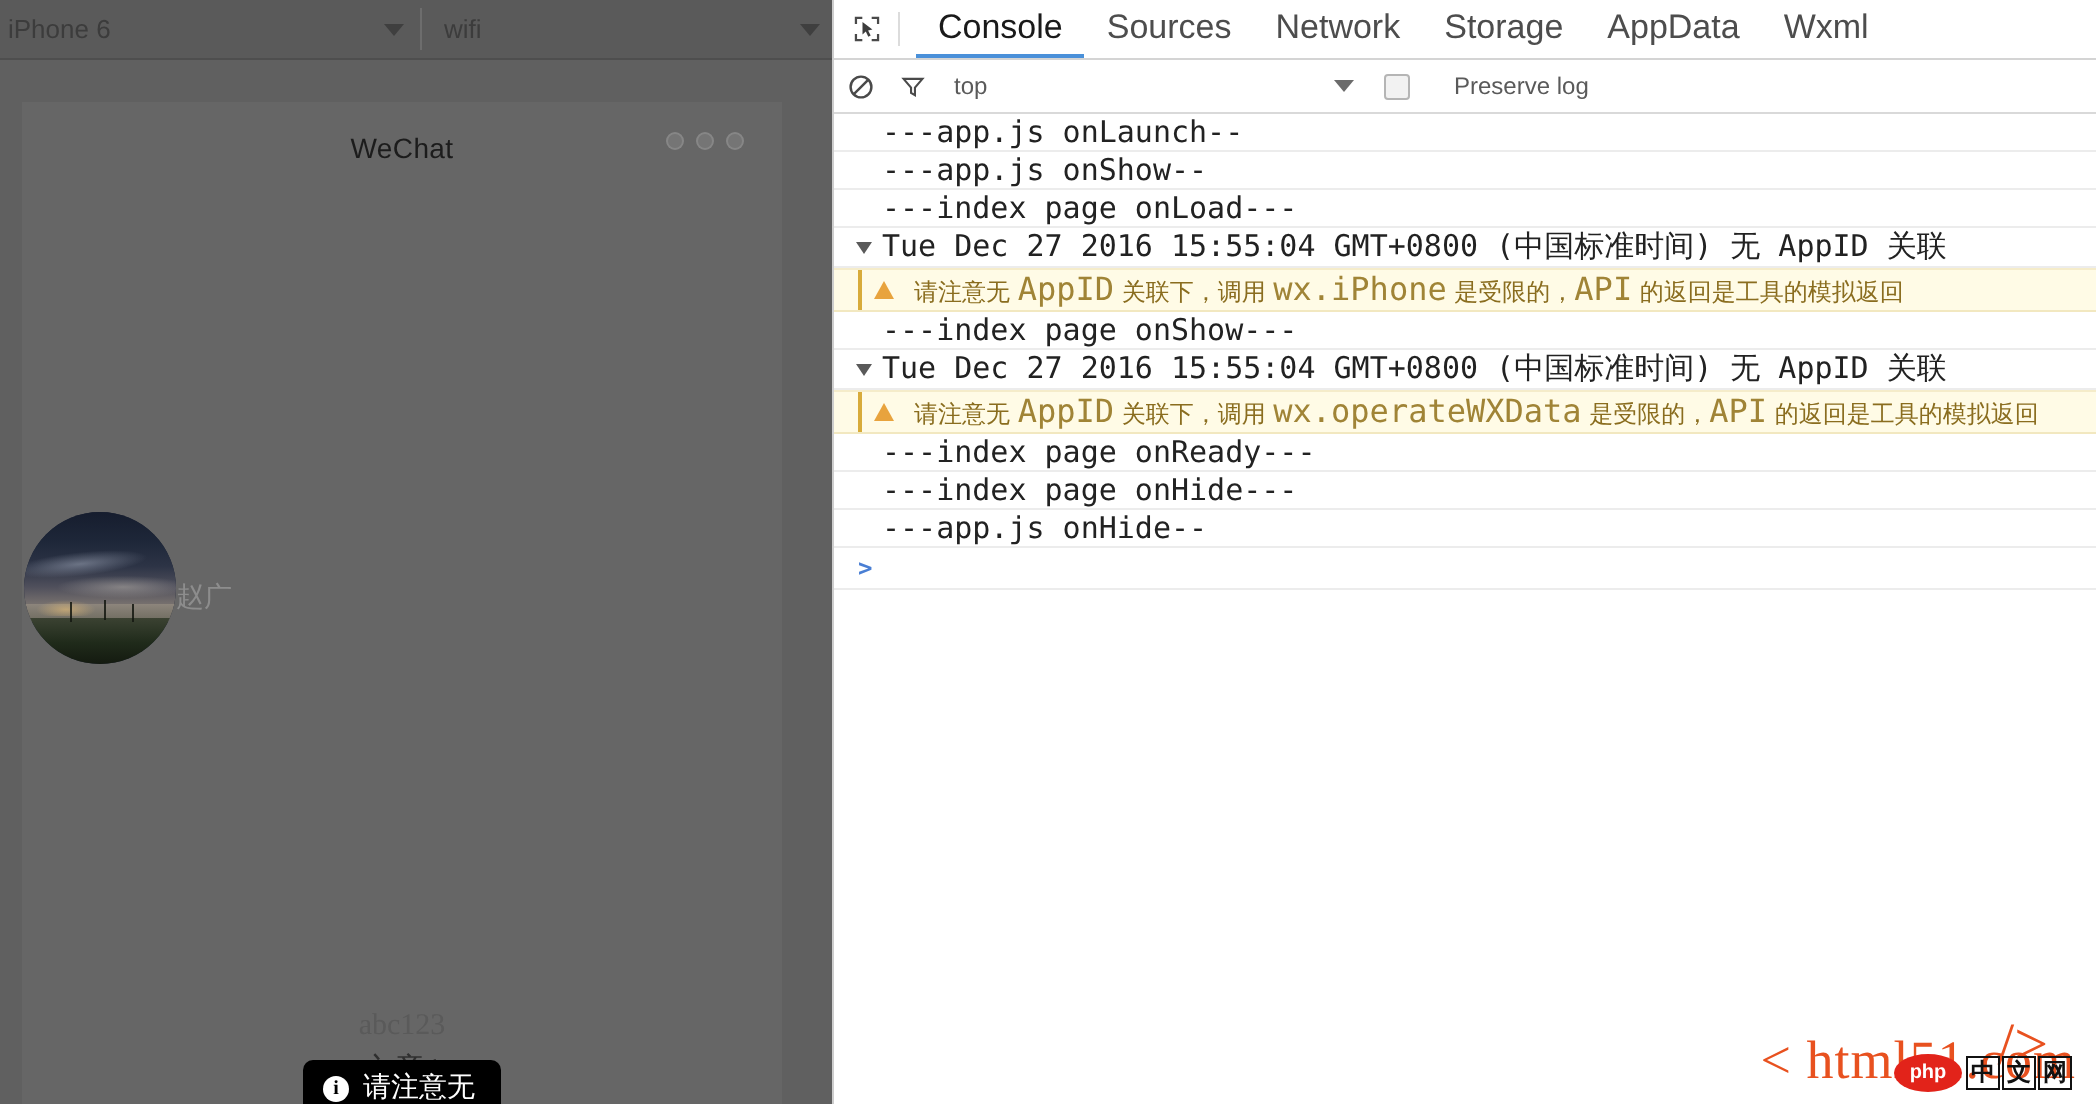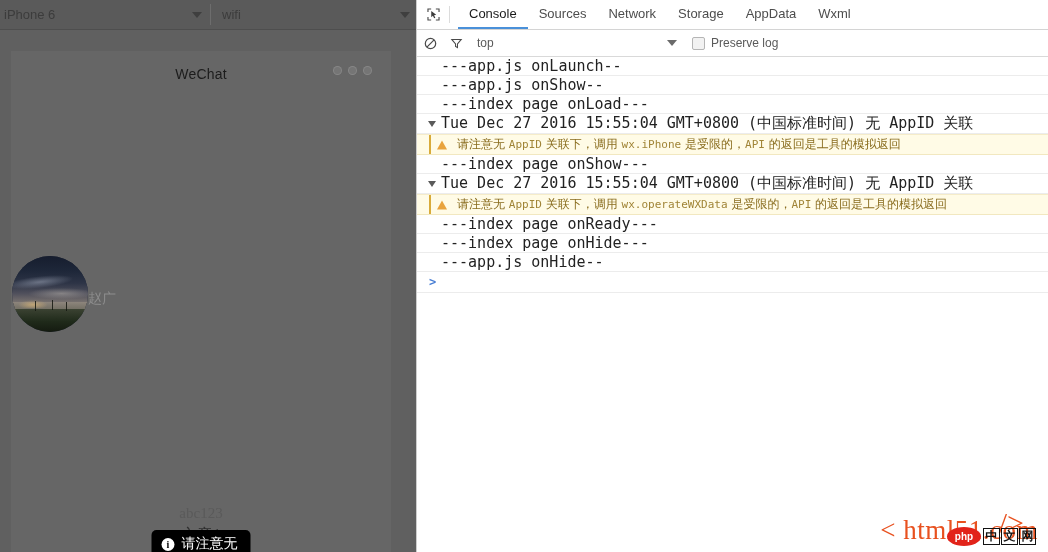--- a/index.html
+++ b/index.html
@@ -169,21 +169,21 @@
     background:#ffffff;
   }
   .inspect-btn{
     width:32px;display:flex;align-items:center;justify-content:center;
   }
   .tabbar-sep{width:1px;background:#dcdcdc;margin:6px 0;}
   .dev-tabs{display:flex;align-items:stretch;padding-left:8px;}
   .dev-tab{
     padding:0 11px;
     display:flex;align-items:center;
-    font-size:13px;color:#4d4d4d;
+    font-size:17px;color:#4d4d4d;
     font-family:"Liberation Sans",sans-serif;
     border-bottom:2px solid transparent;
     box-sizing:border-box;
     cursor:default;
   }
   .dev-tab.active{
     color:#1a1a1a;
     border-bottom:2px solid #4a90d9;
   }
 
@@ -205,21 +205,21 @@
   }
   .ctx-caret{
     position:absolute;left:250px;
     width:0;height:0;
     border-left:5px solid transparent;
     border-right:5px solid transparent;
     border-top:6px solid #6b6b6b;
   }
   .preserve{
     position:absolute;left:275px;
-    display:flex;align-items:center;gap:6px;
+    display:flex;align-items:center;gap:22px;
   }
   .cbox{
     width:11px;height:11px;
     border:1px solid #b5b5b5;border-radius:2px;
     background:#f2f2f2;
   }
   .preserve .txt{
     font-size:12px;color:#5a5a5a;
     font-family:"Liberation Sans",sans-serif;
   }
@@ -272,21 +272,21 @@
     border-right:5px solid transparent;
     border-bottom:9px solid #e8a33d;
   }
   .warn-text{
     padding-left:14px;
     font-size:12px;color:#8a6d1f;
     font-family:"DejaVu Sans","Liberation Sans",sans-serif;
   }
   .warn-text .code{
     font-family:"DejaVu Sans Mono","Liberation Mono",monospace;
-    font-size:11px;color:#a08436;
+    font-size:16px;color:#a08436;
   }
   .prompt-row{
     min-height:20px;
     display:flex;align-items:center;
     padding-left:12px;
     border-bottom:1px solid #ececec;
   }
   .prompt-row .arrow{
     color:#4a7fd4;font-size:12px;font-weight:bold;
     font-family:"DejaVu Sans Mono",monospace;

